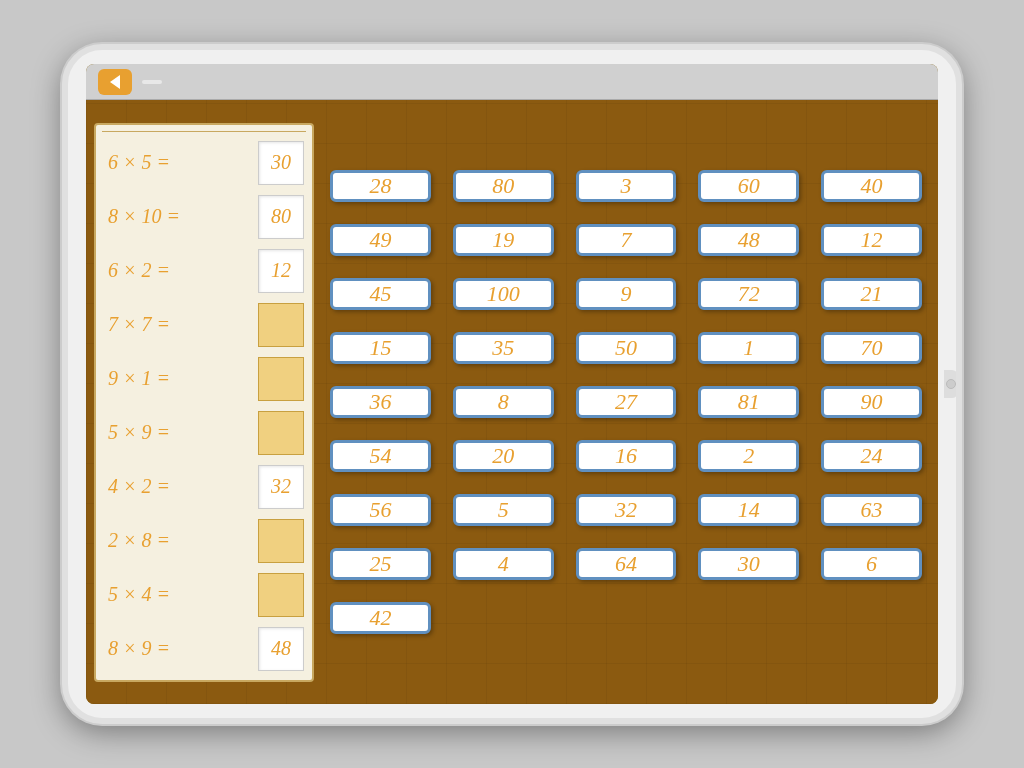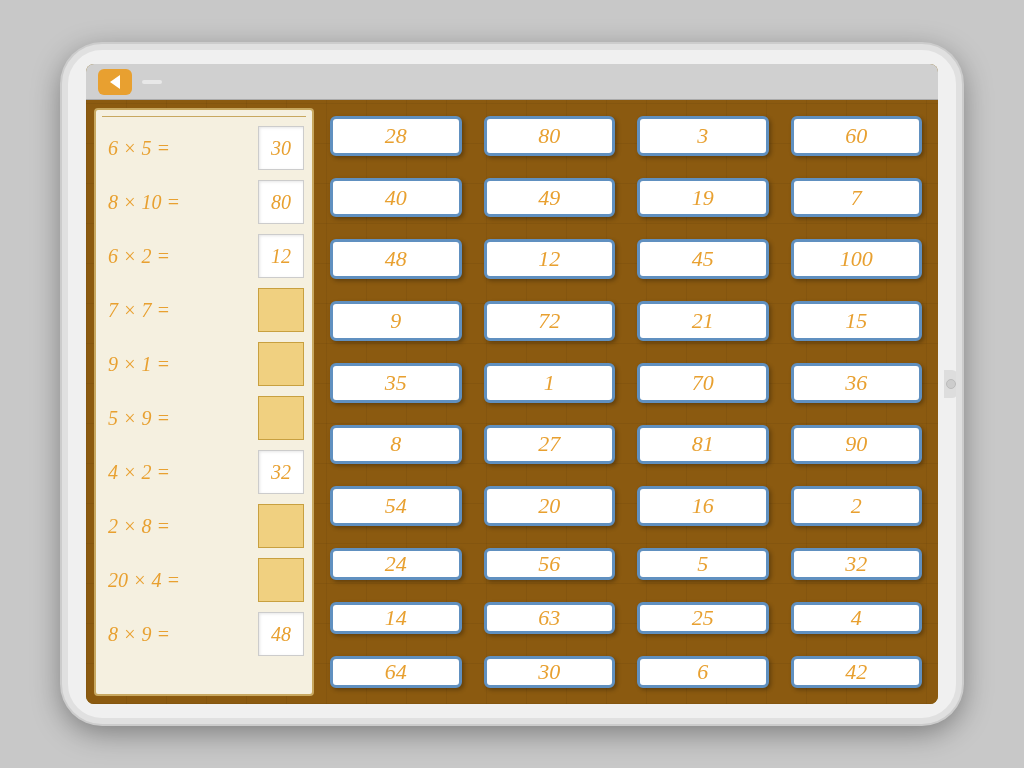--- a/index.html
+++ b/index.html
@@ -134,20 +134,21 @@
         90deg,
         rgba(0,0,0,0.05) 0px, rgba(0,0,0,0.05) 1px,
         transparent 1px, transparent 40px
       ),
       repeating-linear-gradient(
         0deg,
         rgba(0,0,0,0.05) 0px, rgba(0,0,0,0.05) 1px,
         transparent 1px, transparent 40px
       );
       overflow: hidden;
+      align-items: center;
     }
 
     
     .left-panel {
       width: 220px;
       background: #f5f0e0;
       border: 2px solid #c8a860;
       margin: 8px 0 8px 8px;
       border-radius: 4px;
       flex-shrink: 0;
@@ -229,21 +230,21 @@
     .eq-result.empty {
       background: #f0d080;
       border: 1px solid #c8a040;
     }
 
     
     .right-panel {
       flex: 1;
       padding: 16px;
       display: grid;
-      grid-template-columns: repeat(4, 1fr);
+      grid-template-columns: repeat(5, 1fr);
       grid-template-rows: repeat(7, 1fr);
       gap: 22px;
       overflow: hidden;
     }
 
     .tile {
       background: white;
       border: 3px solid #6090c0;
       border-radius: 6px;
       display: flex;
@@ -339,21 +340,21 @@
             </div>
             <div class="equation-row">
               <span class="eq-left">4 × 2 =</span>
               <div class="eq-result filled">32</div>
             </div>
             <div class="equation-row">
               <span class="eq-left">2 × 8 =</span>
               <div class="eq-result empty"></div>
             </div>
             <div class="equation-row">
-              <span class="eq-left">20 × 4 =</span>
+              <span class="eq-left">5 × 4 =</span>
               <div class="eq-result empty"></div>
             </div>
             <div class="equation-row">
               <span class="eq-left">8 × 9 =</span>
               <div class="eq-result filled">48</div>
             </div>
           </div>
       </div>
 
       <div class="right-panel" id="tile-grid">
@@ -402,20 +403,23 @@
           <div class="tile">
             <span class="tile-number">21</span>
           </div>
           <div class="tile">
             <span class="tile-number">15</span>
           </div>
           <div class="tile">
             <span class="tile-number">35</span>
           </div>
           <div class="tile">
+            <span class="tile-number">50</span>
+          </div>
+          <div class="tile">
             <span class="tile-number">1</span>
           </div>
           <div class="tile">
             <span class="tile-number">70</span>
           </div>
           <div class="tile">
             <span class="tile-number">36</span>
           </div>
           <div class="tile">
             <span class="tile-number">8</span>

